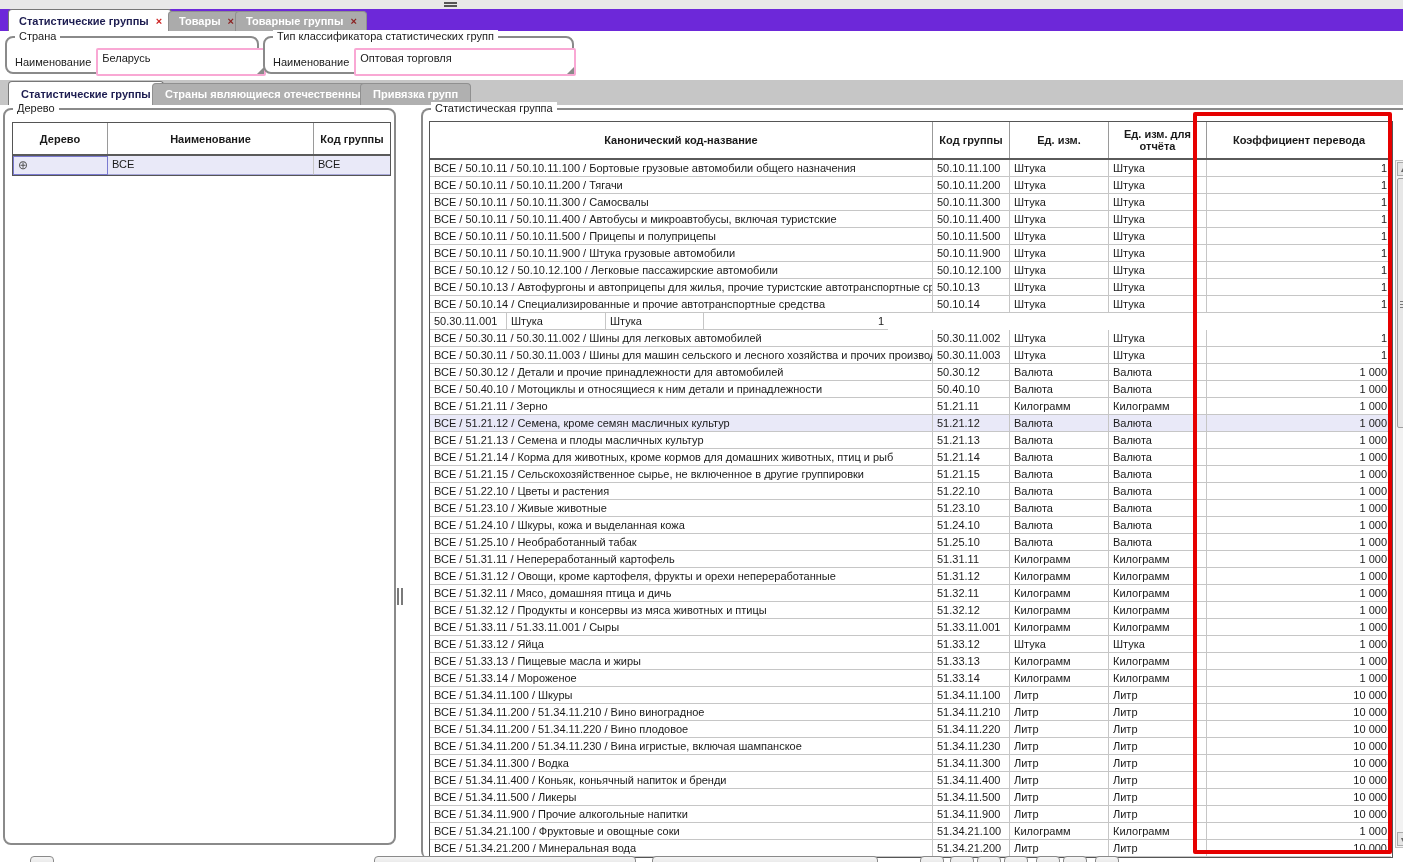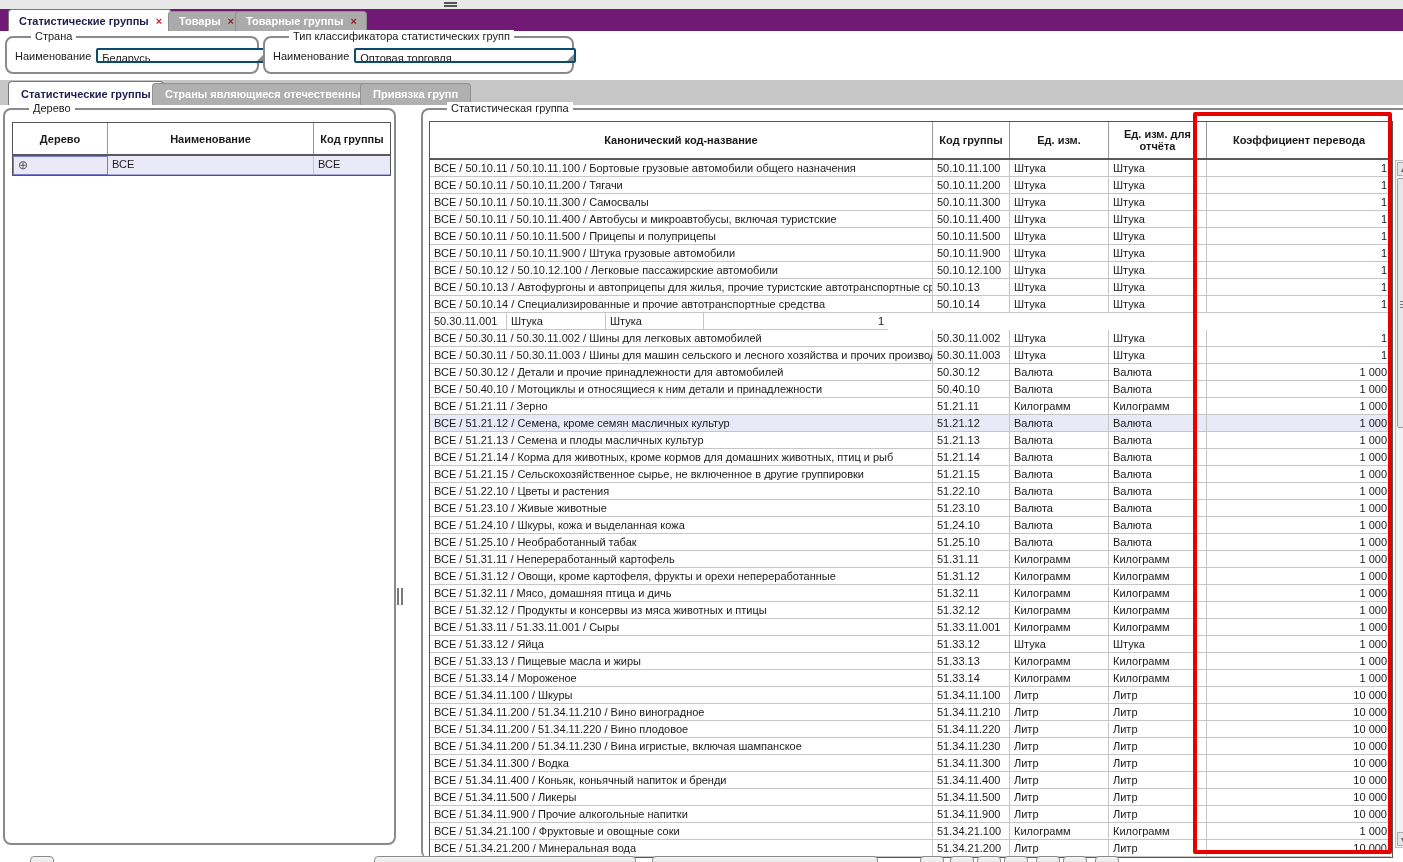--- a/index.html
+++ b/index.html
@@ -3,34 +3,34 @@
 <meta charset="utf-8">
 <style>
   * { margin:0; padding:0; box-sizing:border-box; }
   html,body { width:1403px; height:862px; overflow:hidden; background:#fff;
     font-family:"Liberation Sans", sans-serif; font-size:11px; color:#1a1a1a; }
 
   .topstrip { position:absolute; left:0; top:0; width:1403px; height:9px; background:#e8e8e8; }
   .topgrip { position:absolute; left:444px; top:2px; width:13px; height:5px; cursor:pointer; }
   .topgrip div { height:2px; background:#555; margin-bottom:1px; }
 
-  .tabbar { position:absolute; left:0; top:9px; width:1403px; height:22px; background:#701a75;padding-left:28px; }
+  .tabbar { position:absolute; left:0; top:9px; width:1403px; height:22px; background:#6d28d9;padding-left:28px; }
   .tab { position:absolute; top:2px; height:20px; padding:3px 9px 0 10px; background:#ababab;
     color:#fff; font-weight:bold; border-radius:4px 4px 0 0; border:1px solid #8f8f8f; border-bottom:none;
     white-space:nowrap; cursor:pointer; }
   .tab.active { top:0; height:22px; padding-top:5px; background:#fff; color:#1c1c50; border-color:#777; }
   .tab .close { color:#8b1f1f; font-weight:bold; margin-left:7px; cursor:pointer; }
   .tab.active .close { color:#c22; }
 
   .formarea { position:absolute; left:0; top:31px; width:1403px; height:49px; background:#fff; }
   .fset { position:absolute; border:2px solid #8a8a8a; border-radius:8px; background:#fff; }
-  .fset .legend { position:absolute; top:-8px; left:8px; background:#fff; padding:0 4px; white-space:nowrap;margin-left:16px; }
+  .fset .legend { position:absolute; top:-8px; left:8px; background:#fff; padding:0 4px; white-space:nowrap; }
   .fieldrow { position:absolute; left:8px; top:10px; display:flex; align-items:center; }
   .fieldrow label { margin-right:5px; white-space:nowrap; }
-  .combo { position:relative; height:15px; border:2px solid #0c4a6e; border-radius:2px; background:#fff;
+  .combo { position:relative; height:28px; border:2px solid #f9a8d4; border-radius:2px; background:#fff;
     padding:2px 4px 0 4px; overflow:hidden; white-space:nowrap; }
   .combo .corner { position:absolute; right:0; bottom:0; width:0; height:0;
     border-left:7px solid transparent; border-bottom:7px solid #8a8a8a; }
 
   .subtabbar { position:absolute; left:0; top:80px; width:1403px; height:25px; background:#c6c6c6; }
   .subtab { position:absolute; top:3px; height:22px; padding:4px 12px 0 12px; background:#b0b0b0;
     color:#fff; font-weight:bold; border-radius:4px 4px 0 0; border:1px solid #909090; border-bottom:none;
     white-space:nowrap; cursor:pointer; }
   .subtab.active { top:1px; height:24px; padding-top:6px; background:#fff; color:#1c1c50; border-color:#777; }
 

